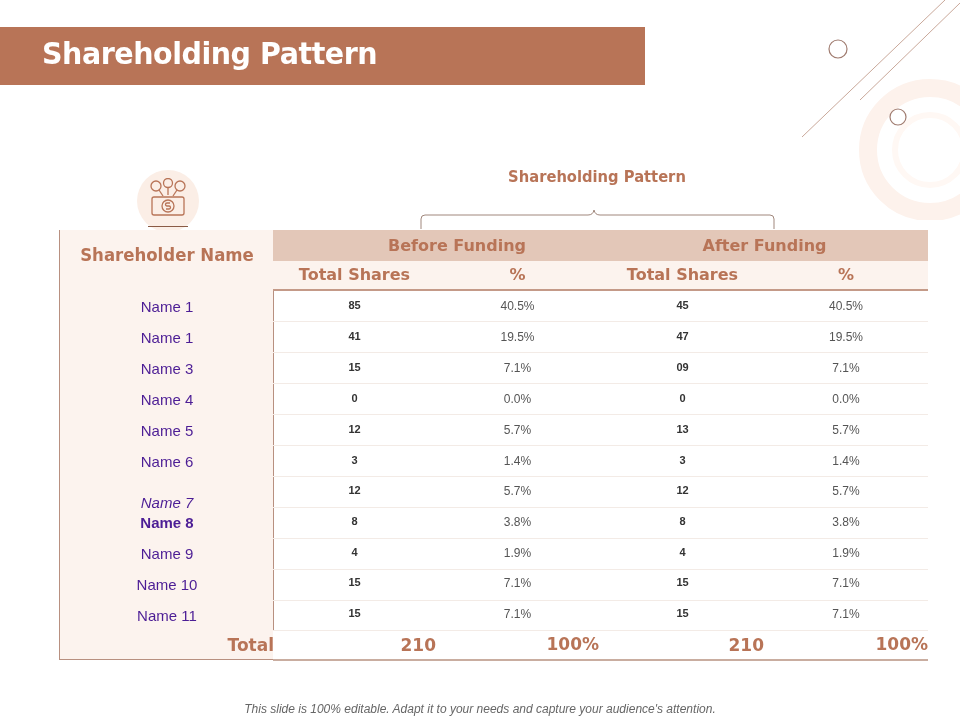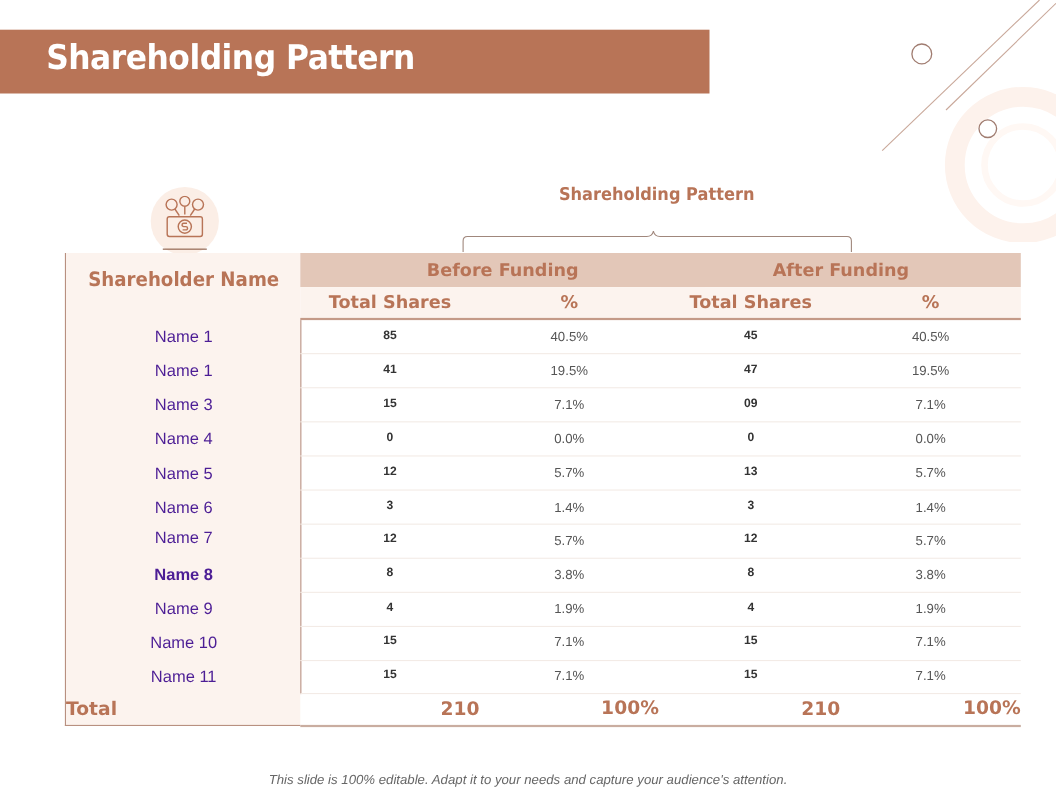--- a/index.html
+++ b/index.html
@@ -43,21 +43,21 @@
     .sh-name-header {
       position: absolute; left: 0; top: 14px; width: 214px; text-align: center;
       font-family: "DejaVu Sans", sans-serif; font-weight: bold; font-size: 18px; color: #b87457;
       transform: scaleX(0.92);
     }
     .name-cell {
       position: absolute; left: 0; width: 214px; text-align: center;
       font-size: 15px; color: #4c1d95;
     }
     .total-label {
-      position: absolute; left: 0; top: 405px; width: 214px; text-align: left;
+      position: absolute; left: 0; top: 405px; width: 214px; text-align: right;
       font-family: "DejaVu Sans", sans-serif; font-weight: bold; font-size: 17px; color: #b87457;
     }
 
     .group-header {
       position: absolute; top: 230px; height: 31px; background: #e3c7b8;
       text-align: center; line-height: 31px;
       font-family: "DejaVu Sans", sans-serif; font-weight: bold; font-size: 16px; color: #b87457;
     }
     .sub-header {
       position: absolute; top: 261px; height: 30px; background: #fcf3ee;
@@ -131,21 +131,21 @@
 </svg>
 
 <div class="left-panel">
   <div class="sh-name-header">Shareholder Name</div>
   <div class="name-cell" style="top:68px;">Name 1</div>
   <div class="name-cell" style="top:99px;">Name 1</div>
   <div class="name-cell" style="top:130px;">Name 3</div>
   <div class="name-cell" style="top:161px;">Name 4</div>
   <div class="name-cell" style="top:192px;">Name 5</div>
   <div class="name-cell" style="top:223px;">Name 6</div>
-  <div class="name-cell" style="top:251px;">Name 7</div>
+  <div class="name-cell" style="top:264px;font-style:italic;">Name 7</div>
   <div class="name-cell" style="top:284px;font-weight:bold;">Name 8</div>
   <div class="name-cell" style="top:315px;">Name 9</div>
   <div class="name-cell" style="top:346px;">Name 10</div>
   <div class="name-cell" style="top:377px;">Name 11</div>
   <div class="total-label">Total</div>
 </div>
 
 <div class="group-header" style="left:273px; width:368px;">Before Funding</div>
 <div class="group-header" style="left:601px; width:327px;">After Funding</div>
 

